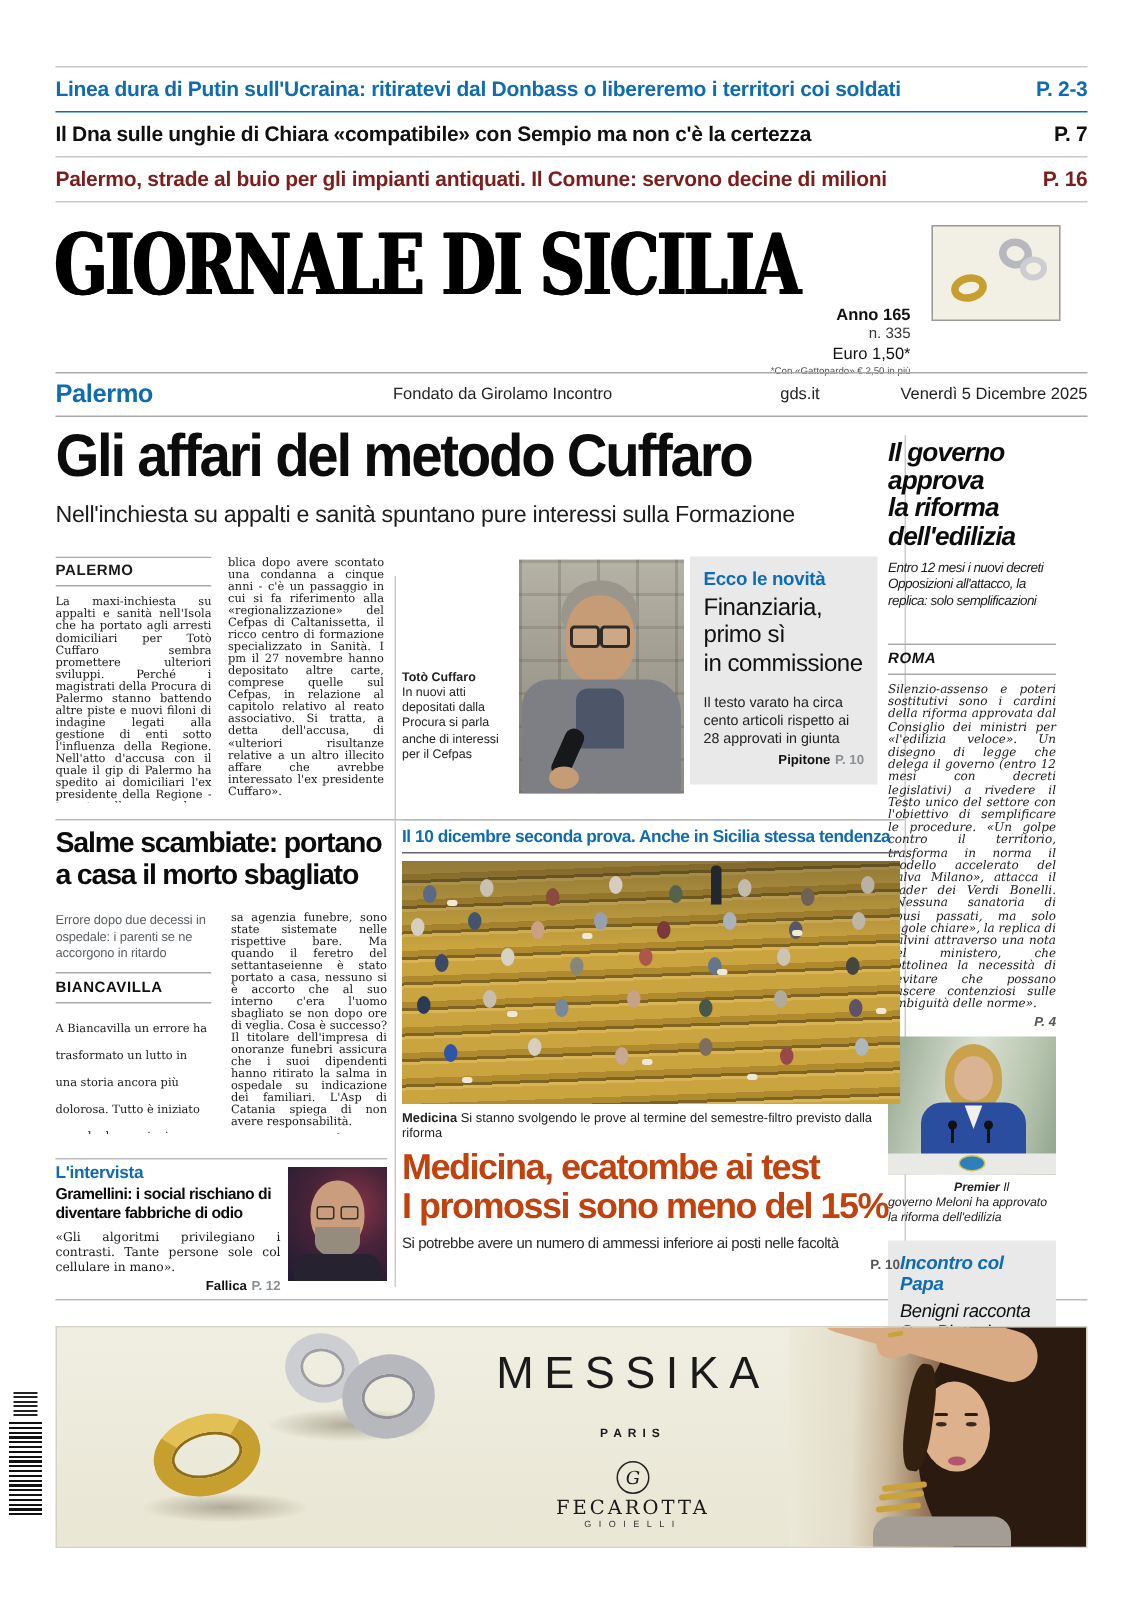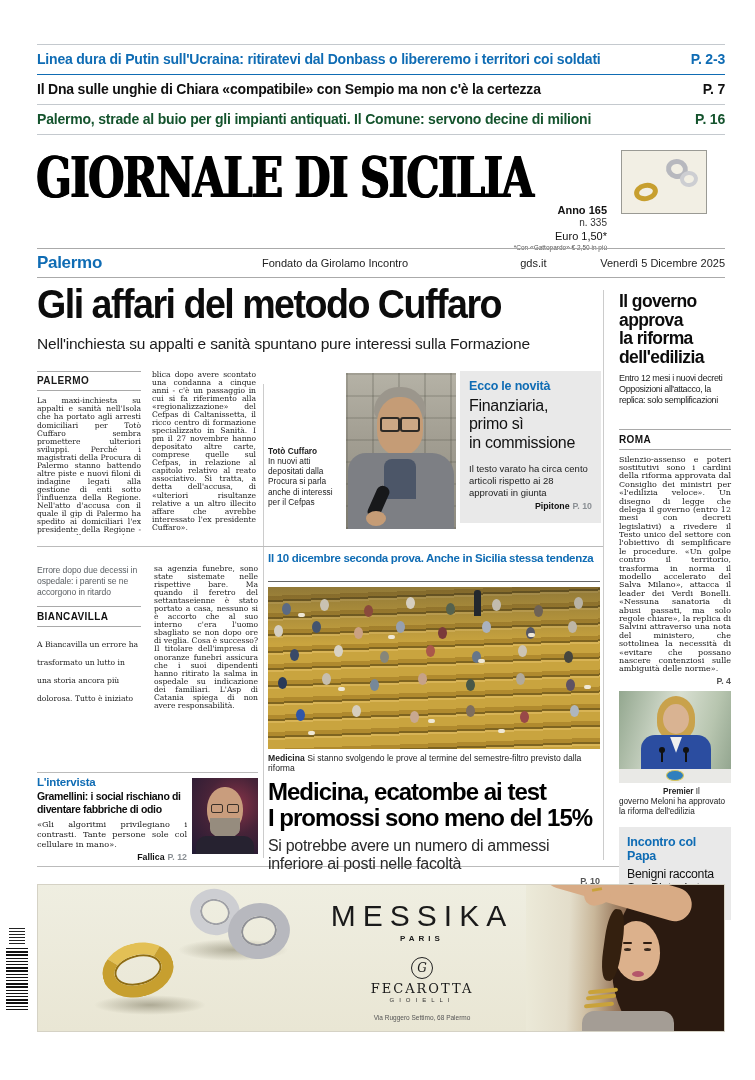--- a/index.html
+++ b/index.html
@@ -11,21 +11,21 @@
   .page { position:relative; width:755px; height:1080px; overflow:hidden; background:#fff; }
 
   
   .topbar { position:absolute; left:37px; top:44px; width:688px; }
   .teaser { display:flex; justify-content:space-between; align-items:baseline;
             padding:6px 0 7px; border-top:1px solid #c4c9ce;
             font-weight:bold; font-size:14px; letter-spacing:-0.2px; }
   .teaser .pg { font-weight:bold; white-space:nowrap; margin-left:11px; }
   .teaser.t1 { color:#0f6cb4; }
   .teaser.t2 { color:#101010; border-top-color:#0f6cb4; }
-  .teaser.t3 { color:#14532d; }
+  .teaser.t3 { color:#7f1d1d; }
   .topbar .endrule { border-top:1px solid #c4c9ce; height:0; }
 
   
   .masthead { position:absolute; left:0; top:138px; width:755px; height:110px; }
   .logo { position:absolute; left:36px; top:6px; margin:0;
           font-family:"DejaVu Serif", serif; font-weight:bold; font-size:51px;
           letter-spacing:-2px; white-space:nowrap; color:#000;
           transform:scaleX(0.82) scaleY(1.1); transform-origin:left top;
           text-shadow:1px 0 0 currentColor, -0.6px 0 0 currentColor; }
   .mast-thumb { position:absolute; left:621px; top:12px; width:86px; height:64px;
@@ -81,35 +81,35 @@
   .c-face { position:absolute; left:31px; top:24px; width:46px; height:58px; background:#c59c76; border-radius:46% 46% 42% 42%; }
   .c-glasses { position:absolute; left:33px; top:44px; width:42px; height:12px; }
   .c-glasses::before, .c-glasses::after { content:""; position:absolute; top:0; width:16px; height:11px;
       border:2px solid #2e2a26; border-radius:3px; background:rgba(255,255,255,.12); }
   .c-glasses::before { left:1px; } .c-glasses::after { right:1px; }
   .c-body { position:absolute; left:2px; top:80px; width:106px; height:76px; background:#7d7f84; border-radius:18px 22px 0 0; }
   .c-sweater { position:absolute; left:38px; top:86px; width:32px; height:40px; background:#4c5668; border-radius:8px 8px 0 0; }
   .c-mic { position:absolute; left:26px; top:112px; width:13px; height:34px; background:#17181a; border-radius:6px; transform:rotate(24deg); }
   .c-hand { position:absolute; left:20px; top:138px; width:20px; height:15px; background:#c59c76; border-radius:50%; }
 
-  .novita { position:absolute; left:423px; top:0; width:141px; height:152px;
+  .novita { position:absolute; left:423px; top:0; width:125px; height:152px;
             background:#e9e9e9; padding:8px 9px; }
   .box-kicker { color:#0f6cb4; font-weight:bold; font-size:12.5px; letter-spacing:-0.2px; }
   .novita .bt { font-size:16px; line-height:1.16; color:#111; margin-top:4px; letter-spacing:-0.3px; }
   .novita .btx { font-size:9.5px; margin-top:11px; line-height:1.22; color:#222; }
 
   
   .vrule-main { position:absolute; left:603px; top:290px; width:1px; height:570px; background:#ccc; }
   .vrule-left { position:absolute; left:263px; top:384px; width:1px; height:474px; background:#ccc; }
   .hrule-mid  { position:absolute; left:37px;  top:546px; width:566px; height:1px; background:#bbb; }
   .hrule-int  { position:absolute; left:37px;  top:772px; width:221px; height:1px; background:#bbb; }
   .hrule-bot  { position:absolute; left:37px;  top:866px; width:688px; height:1px; background:#bbb; }
 
   
-  .sidebar { position:absolute; left:619px; top:292px; width:112px; }
+  .sidebar { position:absolute; left:592px; top:292px; width:112px;font-style:italic; }
   .sb-head { margin:0; font-size:17.5px; font-weight:800; line-height:1.06; letter-spacing:-0.6px; color:#0c0c0c; }
   .sb-stand { font-size:9px; line-height:1.2; margin-top:7px; color:#1c1c1c; letter-spacing:-0.35px; }
   .sb-kicker { margin-top:23px; }
   .sb-body { font-size:8px; line-height:1.05; }
   .sb-page { text-align:right; font-weight:bold; font-size:8.8px; color:#555; margin-top:2px; }
   .meloni-photo { position:relative; width:112px; height:92px; margin-top:5px; overflow:hidden;
                   background:linear-gradient(105deg,#93a78f,#d9e0d2 45%,#b7c5af 75%,#8fa28c); }
   .m-hair { position:absolute; left:38px; top:5px; width:38px; height:44px; background:#c9a24b; border-radius:50% 50% 40% 40%; }
   .m-face { position:absolute; left:44px; top:13px; width:26px; height:30px; background:#d9b392; border-radius:50%; }
   .m-blazer { position:absolute; left:22px; top:44px; width:70px; height:36px; background:#2b4da0; border-radius:14px 14px 0 0; }
@@ -130,21 +130,21 @@
   .salme-head { margin:0; font-size:19px; font-weight:800; line-height:1.12; letter-spacing:-0.8px; color:#0c0c0c; }
   .salme-cols { position:relative; margin-top:13px; height:148px; }
   .scol { position:absolute; top:0; width:104px; height:148px; overflow:hidden; }
   .scolA { left:0; } .scolB { left:117px; }
   .salme-stand { font-family:"Liberation Sans", sans-serif; font-size:8.6px; line-height:1.3;
                  color:#5a5f63; letter-spacing:-0.1px; text-align:left; margin-bottom:7px; }
 
   
   .medicina { position:absolute; left:268px; top:546px; width:332px; border-top:1px solid #bbb; }
   .med-kicker { color:#0f6cb4; font-weight:bold; font-size:11.5px; letter-spacing:-0.3px;
-                padding:5px 0 17px; border-bottom:1px solid #666; }
+                padding:5px 0 4px; border-bottom:1px solid #666; }
   .lecture-photo { position:relative; width:332px; height:162px; margin-top:5px; overflow:hidden;
       background:repeating-linear-gradient(178deg,#c9a43f 0 9px,#b08a2e 9px 13px,#7e6420 13px 15px,#d8b456 15px 17px); }
   .lecture-photo::before { content:""; position:absolute; inset:0;
       background:linear-gradient(180deg, rgba(40,40,40,.35), rgba(0,0,0,0) 35%); }
   .crowd { position:absolute; left:0; top:0; width:9px; height:12px; border-radius:50%; background:transparent;
     box-shadow:
       14px 16px #5a6a84, 52px 12px #c9c2b2, 96px 18px #8a4a3c, 138px 10px #d5cec0,
       178px 16px #55624e, 224px 12px #c2bcae, 266px 18px #6e6256, 306px 10px #b8b2a4,
       6px 38px #d5cfc2, 44px 34px #44546e, 86px 40px #caa183, 128px 34px #96a0b0,
       170px 40px #7a3a3a, 214px 34px #aab2be, 258px 40px #565866, 300px 34px #beb6a6,
@@ -153,22 +153,22 @@
       10px 90px #2a3a58, 54px 86px #c6beae, 102px 92px #76889a, 150px 86px #c6a288,
       198px 92px #485848, 248px 86px #b2aa9a, 298px 92px #5e5264,
       28px 122px #2f55a8, 84px 118px #d6cebe, 142px 124px #c8a890, 198px 118px #7e6e5e,
       252px 124px #984848, 302px 118px #aeb6be; }
   .papers { position:absolute; left:0; top:0; width:7px; height:4px; border-radius:2px; background:transparent;
     box-shadow: 30px 26px #efe8d6, 120px 48px #efe8d6, 210px 72px #efe8d6, 70px 100px #efe8d6,
                 160px 132px #efe8d6, 260px 46px #efe8d6, 316px 98px #efe8d6, 40px 144px #efe8d6, 230px 142px #efe8d6; }
   .lecturer { position:absolute; left:206px; top:3px; width:7px; height:26px; background:#23282e; border-radius:3px 3px 0 0; }
   .med-caption { font-size:8.6px; margin-top:4px; color:#222; }
   .med-caption b { font-weight:bold; }
-  .med-head { margin:6px 0 0; font-size:24px; font-weight:800; line-height:1.08; letter-spacing:-1px; color:#000000; }
-  .med-stand { font-size:16px; margin-top:6px; color:#2a2a2a; letter-spacing:-0.3px; }
+  .med-head { margin:6px 0 0; font-size:24px; font-weight:800; line-height:1.08; letter-spacing:-1px; color:#c2410c; }
+  .med-stand { font-size:10px; margin-top:6px; color:#2a2a2a; letter-spacing:-0.3px; }
   .med-page { text-align:right; font-weight:bold; font-size:9px; color:#555; margin-top:3px; }
 
   
   .intervista { position:absolute; left:37px; top:776px; width:221px; height:86px; }
   .int-text { position:absolute; left:0; top:0; width:150px; }
   .int-kicker { color:#0f6cb4; font-weight:bold; font-size:11.5px; letter-spacing:-0.2px; }
   .int-head { margin:2px 0 0; font-size:10.5px; font-weight:800; line-height:1.2; letter-spacing:-0.35px; color:#0c0c0c; }
   .int-body { font-size:8.2px; line-height:1.18; margin-top:5px; }
   .gramellini-photo { position:absolute; right:0; top:2px; width:66px; height:76px; overflow:hidden;
       background:radial-gradient(circle at 65% 35%, #8a3448 0%, #472338 45%, #201a33 100%); }
@@ -185,21 +185,21 @@
         background:linear-gradient(180deg,#efeee1,#e9e6d4); border:1px solid #d5d2c5; overflow:hidden; }
   .ad-shadow { position:absolute; border-radius:50%;
         background:radial-gradient(closest-side, rgba(100,95,70,.45), rgba(100,95,70,0)); }
   .sh1 { left:140px; top:54px; width:110px; height:22px; }
   .sh2 { left:56px; top:110px; width:112px; height:20px; }
   .ringA { left:152px; top:4px;  width:50px; height:46px; border:10px solid #cdced2; transform:rotate(14deg);  box-shadow:inset 0 0 0 2px #9fa0a6; }
   .ringB { left:190px; top:18px; width:62px; height:56px; border:13px solid #b7b8be; transform:rotate(-10deg); box-shadow:inset 0 0 0 2px #8f9096; }
   .ringC { left:64px;  top:58px; width:72px; height:54px; border:12px solid #c79f2f; border-top-color:#e3c055; transform:rotate(-14deg); box-shadow:inset 0 0 0 2px #8f6d14; }
   .ad-center { position:absolute; left:278px; top:0; width:212px; height:148px; text-align:center; color:#1a1a1a; }
   .brand { font-size:30px; letter-spacing:7px; margin-top:14px; font-weight:400; }
-  .brand-city { font-size:8px; letter-spacing:4px; margin-top:1px; font-weight:bold; }
+  .brand-city { font-size:8px; letter-spacing:4px; margin-top:18px; font-weight:bold; }
   .monogram { width:22px; height:22px; border:1.4px solid #222; border-radius:50%; margin:14px auto 2px;
               display:flex; align-items:center; justify-content:center;
               font-family:"DejaVu Serif", serif; font-size:12px; font-style:italic; }
   .retailer { font-family:"DejaVu Serif", serif; font-size:13px; letter-spacing:2px; }
   .retailer-type { font-size:6px; letter-spacing:5px; color:#333; margin-top:1px; }
   .address { font-size:6.5px; color:#555; margin-top:11px; }
   .ad-model { position:absolute; right:0; top:0; width:198px; height:148px; overflow:hidden;
       background:linear-gradient(92deg,#ecead9 0%,#e3ddca 22%,#c9b79a 34%,#9a7a5e 46%,#6b4832 58%,#38220f 74%,#1d120a 100%); }
   .md-hair { position:absolute; right:-10px; top:-12px; width:122px; height:172px; background:#2b1a10; border-radius:55% 0 0 45%; }
   .md-arm { position:absolute; left:16px; top:-14px; width:152px; height:34px; background:#d8ab85; border-radius:18px; transform:rotate(16deg); }
@@ -348,20 +348,24 @@
       <div class="box-kicker">Incontro col Papa</div>
       <div class="pt">
         <div>Benigni racconta</div>
         <div>San Pietro in tv</div>
       </div>
       <div class="pp">P. 31</div>
     </div>
   </aside>
 
   <section class="salme">
+    <h3 class="salme-head">
+      <div>Salme scambiate: portano</div>
+      <div>a casa il morto sbagliato</div>
+    </h3>
     <div class="salme-cols">
       <div class="scol scolA">
         <div class="salme-stand">Errore dopo due decessi in ospedale: i parenti se ne accorgono in ritardo</div>
         <div class="kicker">BIANCAVILLA</div>
         <span class="serif-col">A Biancavilla un errore ha trasformato un lutto in una storia ancora più dolorosa. Tutto è iniziato quando due anziani, uno di 76 e l'altro di 96 anni, sono deceduti lo stesso giorno all'ospedale Maria Santissima Addolorata. Le salme, affidate alla stes-</span>
       </div>
       <div class="scol scolB serif-col">
         <span>sa agenzia funebre, sono state sistemate nelle rispettive bare. Ma quando il feretro del settantaseienne è stato portato a casa, nessuno si è accorto che al suo interno c'era l'uomo sbagliato se non dopo ore di veglia. Cosa è successo? Il titolare dell'impresa di onoranze funebri assicura che i suoi dipendenti hanno ritirato la salma in ospedale su indicazione dei familiari. L'Asp di Catania spiega di non avere responsabilità.</span>
         <div class="byline">
           <span>Fernandez</span><span class="pg">P. 11</span>

